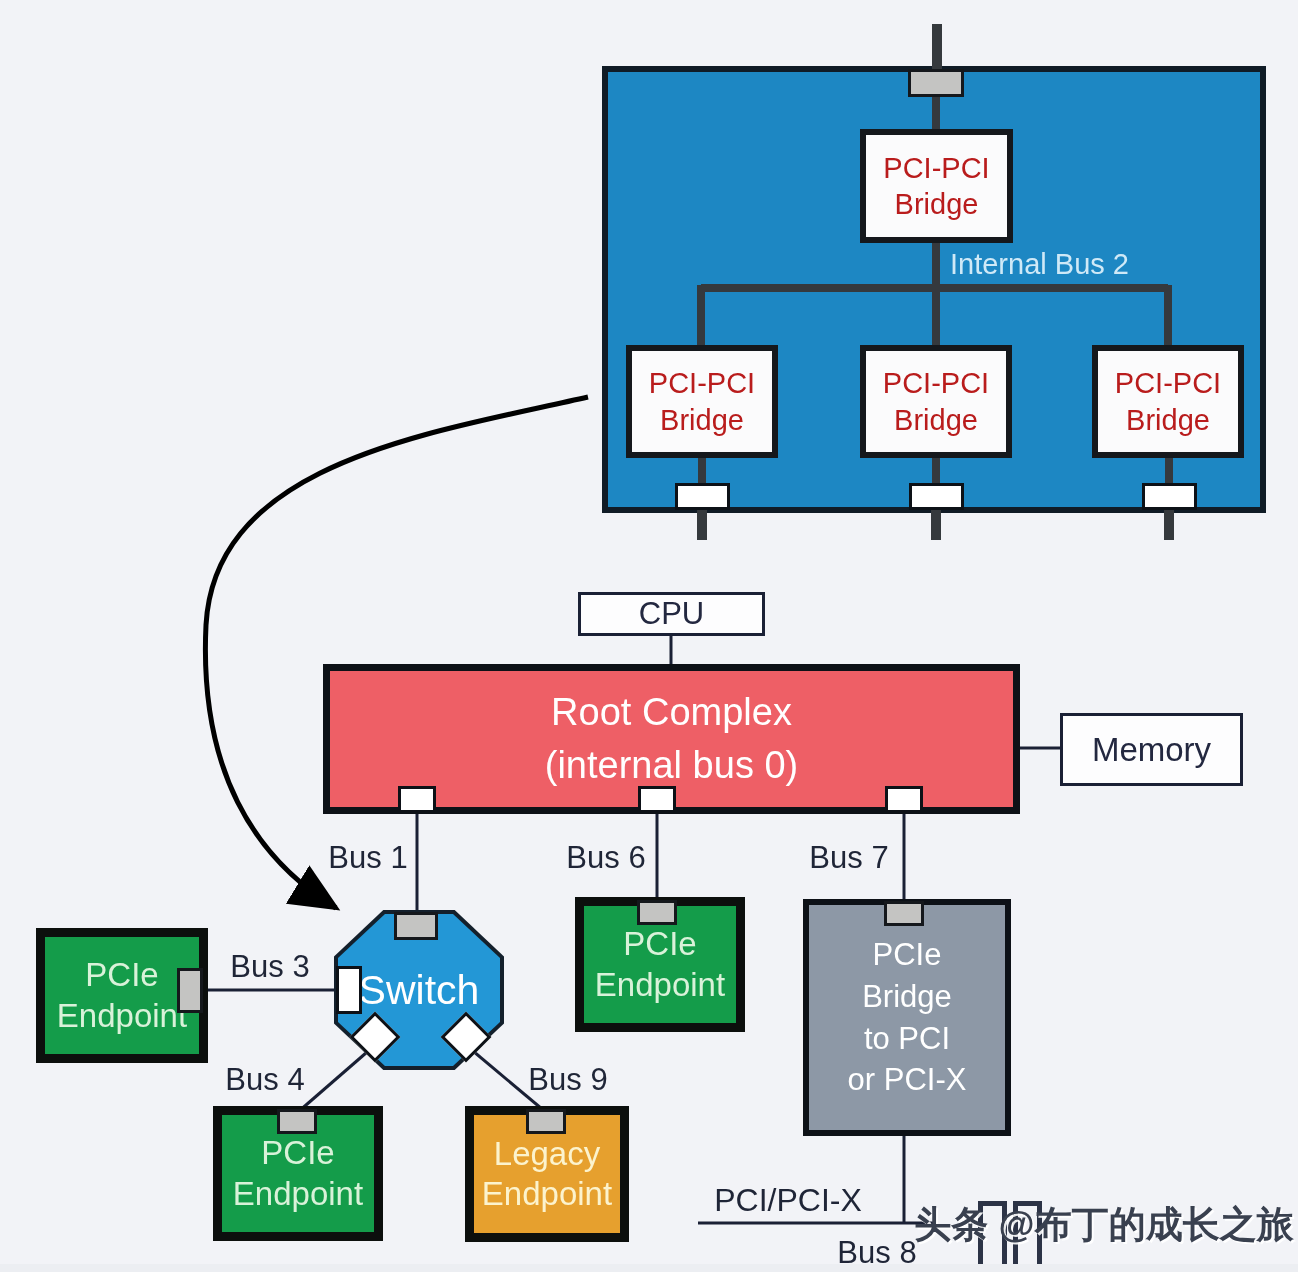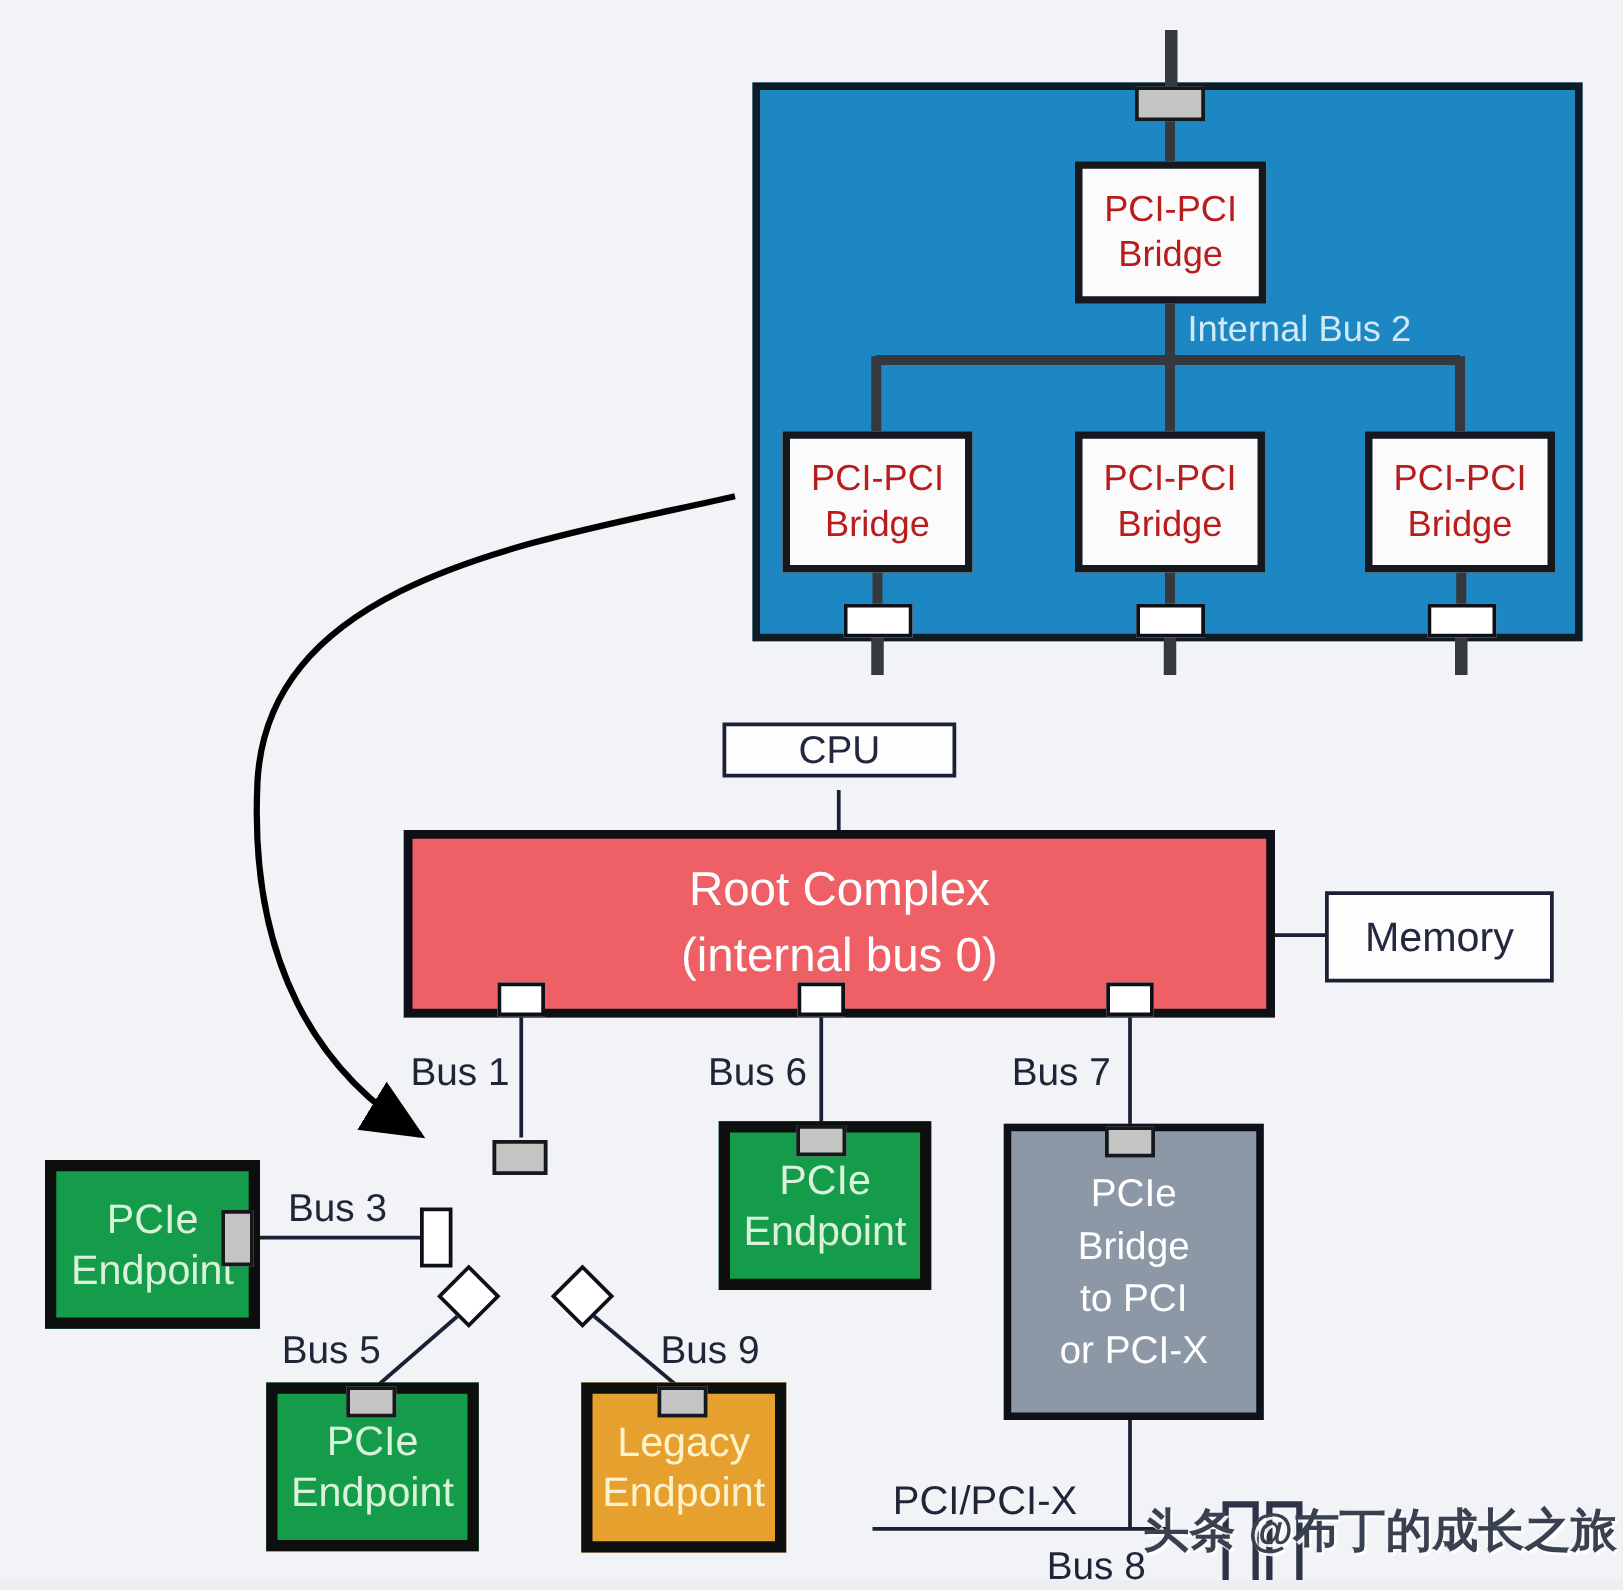--- a/index.html
+++ b/index.html
@@ -11,21 +11,21 @@
   .ml{white-space:pre-line;}
   svg.layer{position:absolute;left:0;top:0;pointer-events:none;}
 
   
   .blue-big{left:602px;top:66px;width:664px;height:447px;background:#1d87c3;border:6px solid #101b26;}
   .bridge{background:#fbfbfc;border:6px solid #15181c;color:#b91c1c;font-size:29px;line-height:1.25;}
   .internal-bus{left:950px;top:247px;width:230px;height:34px;color:#cfe9f7;font-size:29px;justify-content:flex-start;text-align:left;}
   .tab-gray{background:#c4c4c2;border:3px solid #15181c;}
   .tab-white{background:#ffffff;border:3px solid #0d1117;}
 
-  .cpu{left:578px;top:578px;width:187px;height:44px;background:#fdfdfe;border:3px solid #1a2035;color:#232840;font-size:31px;}
+  .cpu{left:578px;top:592px;width:187px;height:44px;background:#fdfdfe;border:3px solid #1a2035;color:#232840;font-size:31px;}
   .root{left:323px;top:664px;width:697px;height:150px;background:#ee5f66;border:7px solid #0d1117;color:#ffffff;font-size:38px;line-height:1.4;}
   .memory{left:1060px;top:713px;width:183px;height:73px;background:#fdfdfe;border:3px solid #1a2035;color:#232840;font-size:33px;}
 
   .bus-label{color:#1f2537;font-size:31px;width:110px;height:32px;}
 
   .octa-outer{left:334px;top:910px;width:170px;height:160px;background:#14202c;
     clip-path:polygon(29% 0,71% 0,100% 29%,100% 71%,71% 100%,29% 100%,0 71%,0 29%);}
   .octa-inner{left:4px;top:4px;width:162px;height:152px;background:#2397d6;
     clip-path:polygon(29% 0,71% 0,100% 29%,100% 71%,71% 100%,29% 100%,0 71%,0 29%);
     display:flex;align-items:center;justify-content:center;}
@@ -136,32 +136,37 @@
   <div class="box bus-label" style="left:551px;top:842px;">
     <span>Bus 6</span>
   </div>
   <div class="box bus-label" style="left:794px;top:842px;">
     <span>Bus 7</span>
   </div>
   <div class="box bus-label" style="left:215px;top:951px;">
     <span>Bus 3</span>
   </div>
   <div class="box bus-label" style="left:210px;top:1064px;">
-    <span>Bus 5</span>
+    <span>Bus 4</span>
   </div>
   <div class="box bus-label" style="left:513px;top:1064px;">
     <span>Bus 9</span>
   </div>
   <div class="box bus-label bus8">
     <span>Bus 8</span>
   </div>
   <div class="box pci-label">
     <span>PCI/PCI-X</span>
   </div>
 
+  <div class="abs octa-outer">
+    <div class="octa-inner abs">
+      <span class="switch-text">Switch</span>
+    </div>
+  </div>
   <div class="abs tab-gray" style="left:394px;top:912px;width:44px;height:28px;"></div>
   <div class="abs tab-white" style="left:336px;top:966px;width:26px;height:48px;"></div>
   <div class="abs tab-white" style="left:357px;top:1019px;width:36px;height:36px;transform:rotate(45deg);"></div>
   <div class="abs tab-white" style="left:448px;top:1019px;width:36px;height:36px;transform:rotate(45deg);"></div>
 
   <div class="box endpoint" style="left:36px;top:928px;width:172px;height:135px;">
     <span class="ml">PCIe
 Endpoint</span>
   </div>
   <div class="abs tab-gray" style="left:177px;top:968px;width:26px;height:45px;"></div>

